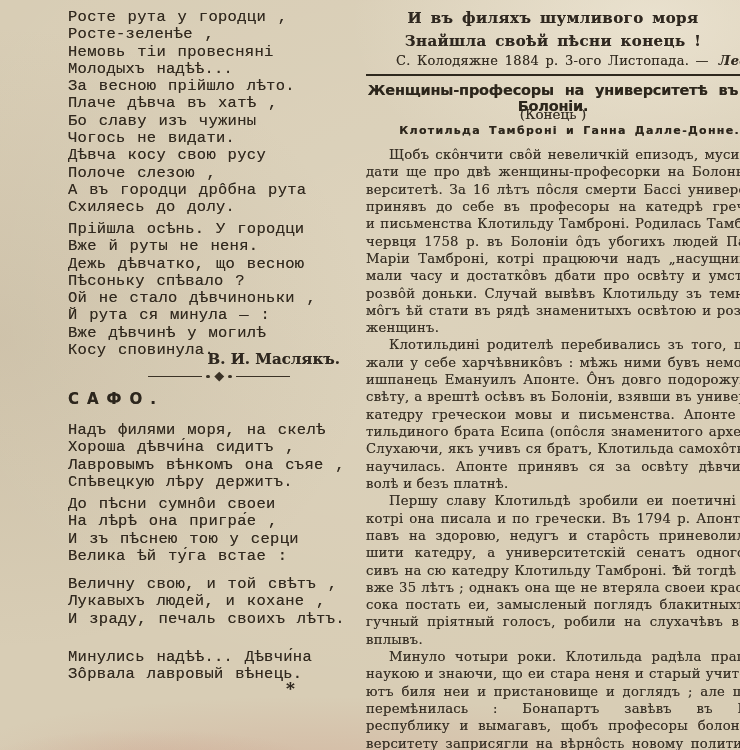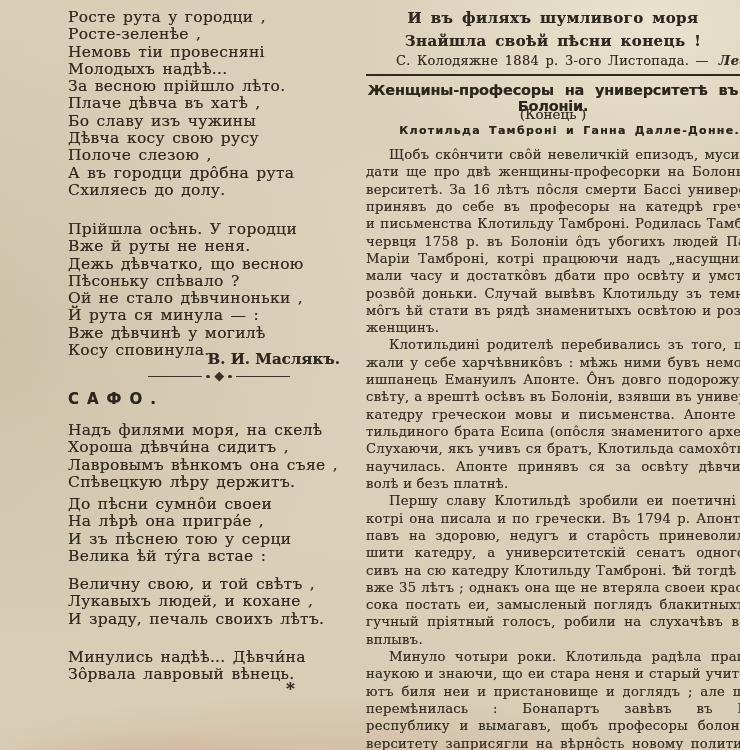--- a/index.html
+++ b/index.html
@@ -13,21 +13,21 @@
       radial-gradient(ellipse 620px 520px at 0% 45%, rgba(150,132,105,0.16), rgba(150,132,105,0) 60%),
       radial-gradient(ellipse 520px 90px at 42% 101%, rgba(196,118,102,0.18), rgba(196,118,102,0) 68%),
       radial-gradient(ellipse 240px 50px at 20% 102%, rgba(188,108,92,0.20), rgba(188,108,92,0) 72%);
     color:#342d23;
   }
   .abs{position:absolute;}
   .ink{text-shadow:0 0 0.45px rgba(45,36,24,0.55);}
   
   .pline{
     font-size:15.5px;line-height:17.3px;letter-spacing:0.3px;word-spacing:2px;
-    white-space:pre;color:#31291f;
+    white-space:pre;color:#31291f;font-family:Liberation Mono, monospace;
   }
   #poem-rue-s1{left:68px;top:9px;}
   #poem-rue-s2{left:68px;top:221px;}
   #rue-signature{
     left:68px;top:350px;width:272px;text-align:right;
     font-weight:bold;font-size:15px;color:#2f2820;
   }
   #ornament{left:148px;top:372px;width:142px;height:9px;display:flex;align-items:center;justify-content:center;}
   .orn-line{width:54px;height:1.3px;background:#3a3226;}
   .orn-dot{width:3.5px;height:3.5px;border-radius:50%;background:#3a3226;margin:0 4px;}
@@ -78,20 +78,21 @@
 <body>
 
 <div class="abs ink" id="poem-rue-s1">
     <div class="pline">Росте рута у городци ,</div>
     <div class="pline">Росте-зеленѣе ,</div>
     <div class="pline">Немовь тіи провесняні</div>
     <div class="pline">Молодыхъ надѣѣ...</div>
     <div class="pline">За весною прійшло лѣто.</div>
     <div class="pline">Плаче дѣвча въ хатѣ ,</div>
     <div class="pline">Бо славу изъ чужины</div>
+    <div class="pline">Чогось не видати.</div>
     <div class="pline">Дѣвча косу свою русу</div>
     <div class="pline">Полоче слезою ,</div>
     <div class="pline">А въ городци дрôбна рута</div>
     <div class="pline">Схиляесь до долу.</div>
   </div>
 
 <div class="abs ink" id="poem-rue-s2">
     <div class="pline">Прійшла осѣнь. У городци</div>
     <div class="pline">Вже й руты не неня.</div>
     <div class="pline">Дежь дѣвчатко, що весною</div>

